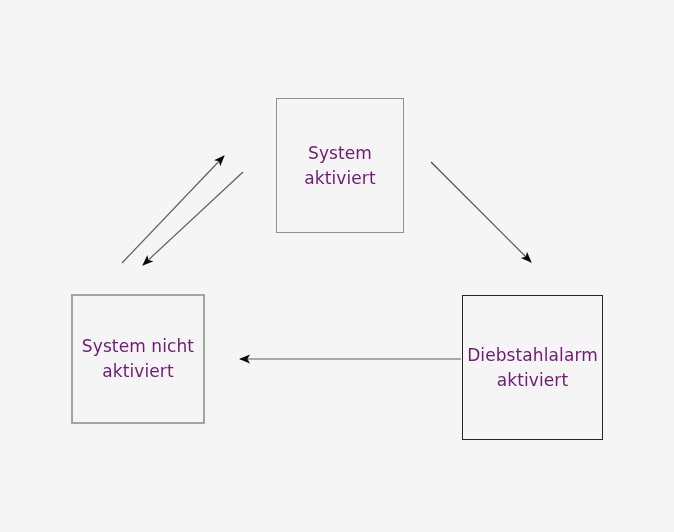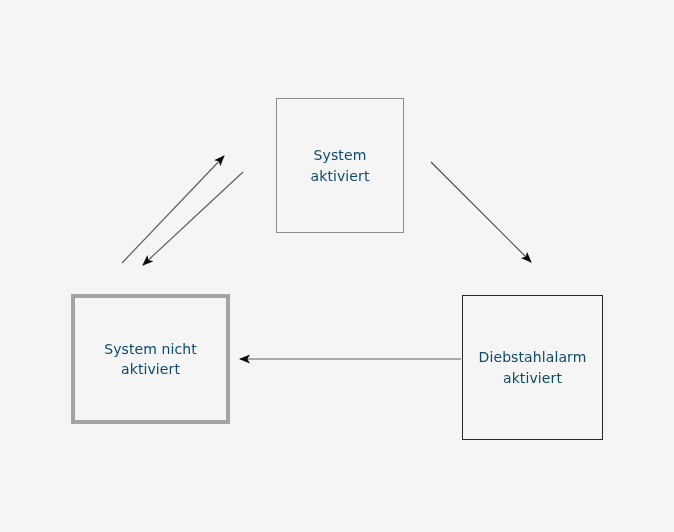--- a/index.html
+++ b/index.html
@@ -20,41 +20,41 @@
   .node {
     position: absolute;
     box-sizing: border-box;
     background: #f4f5f4;
     display: flex;
     align-items: center;
     justify-content: center;
     text-align: center;
   }
   .node-label {
-    color: #0c4a6e;
-    font-size: 14px;
+    color: #701a75;
+    font-size: 17px;
     line-height: 1.45;
     font-weight: 400;
     letter-spacing: 0.1px;
     white-space: pre-line;
     padding: 0 2px;
   }
   #node-system-aktiviert {
     left: 276px;
     top: 98px;
     width: 128px;
     height: 135px;
     border: 1px solid #8d8f8d;
   }
   #node-system-nicht-aktiviert {
     left: 71px;
     top: 294px;
-    width: 159px;
+    width: 134px;
     height: 130px;
-    border: 4px solid #a3a3a3;
+    border: 2px solid #a3a3a3;
   }
   #node-diebstahlalarm-aktiviert {
     left: 462px;
     top: 295px;
     width: 141px;
     height: 145px;
     border: 1px solid #262826;
   }
   #edge-layer {
     position: absolute;

